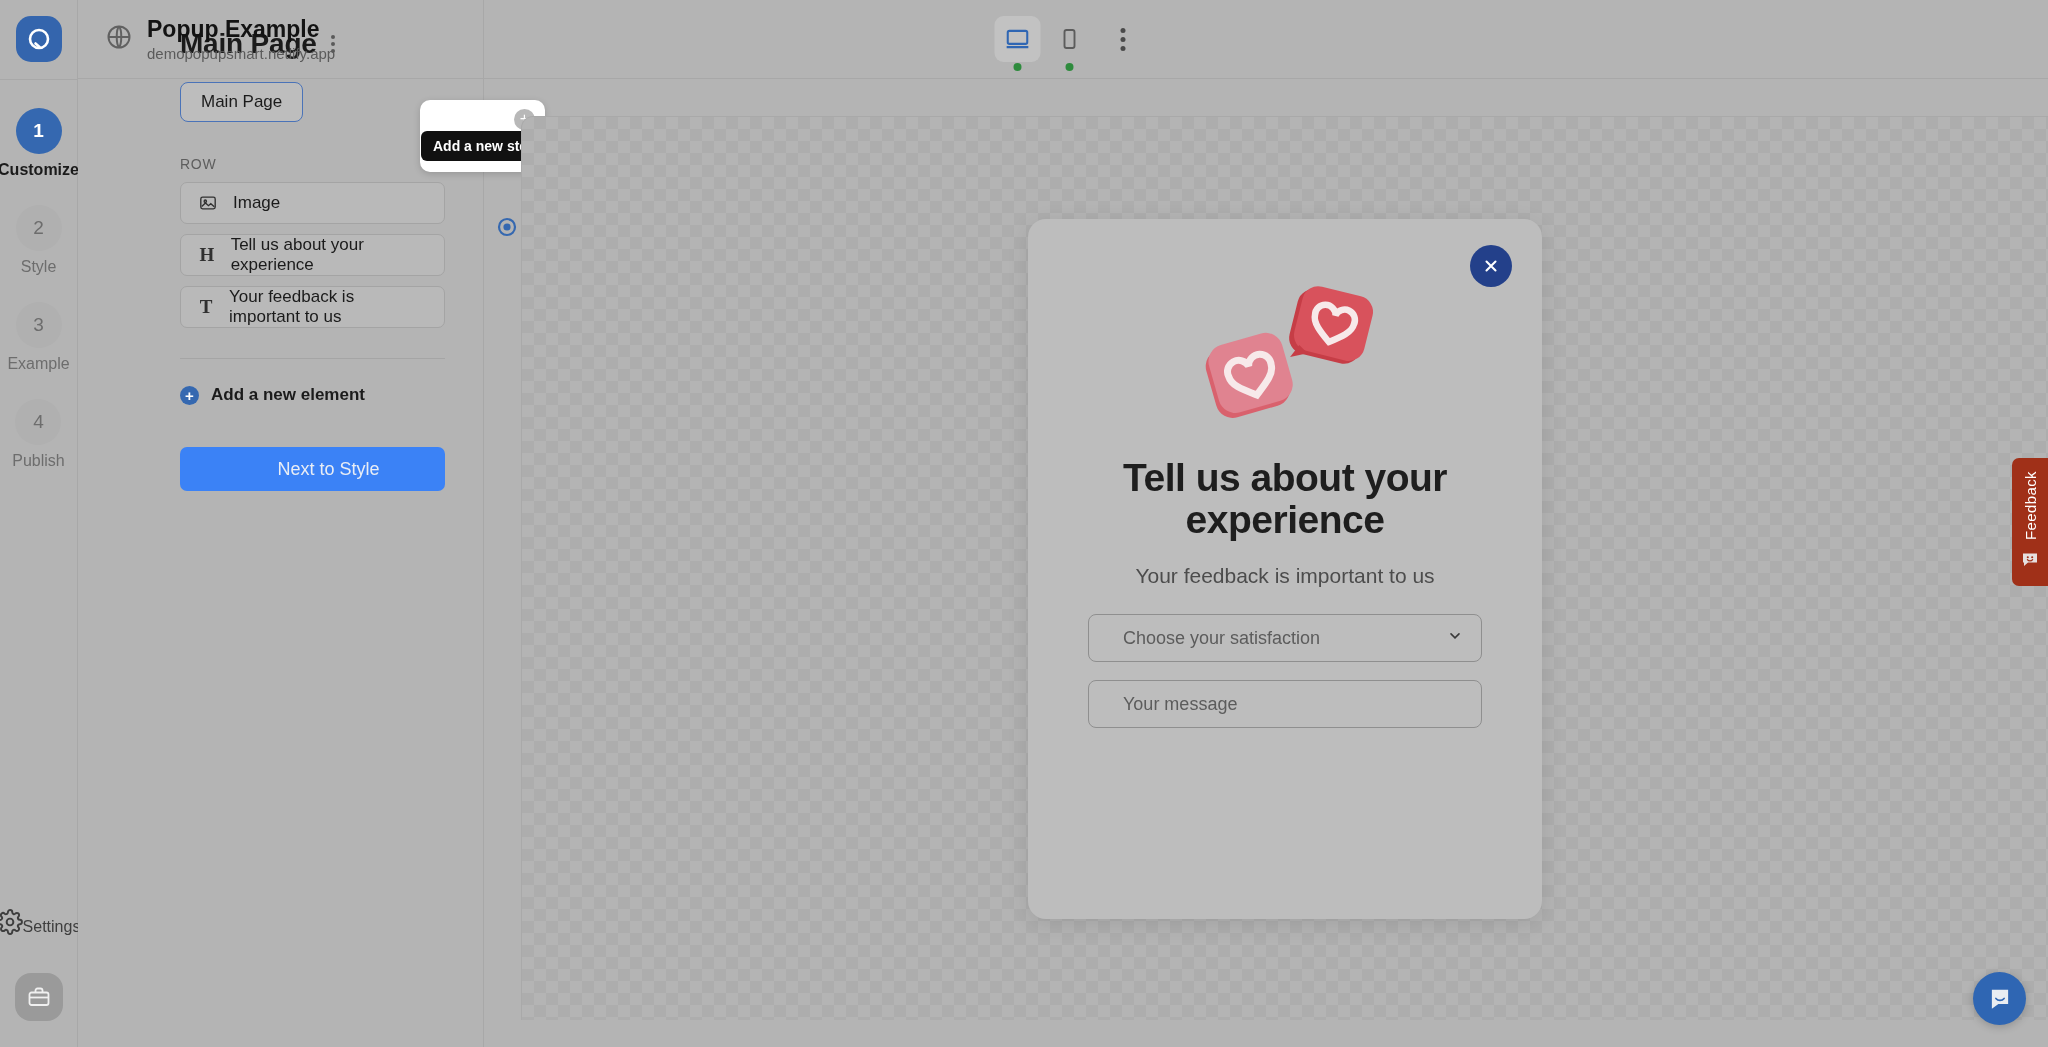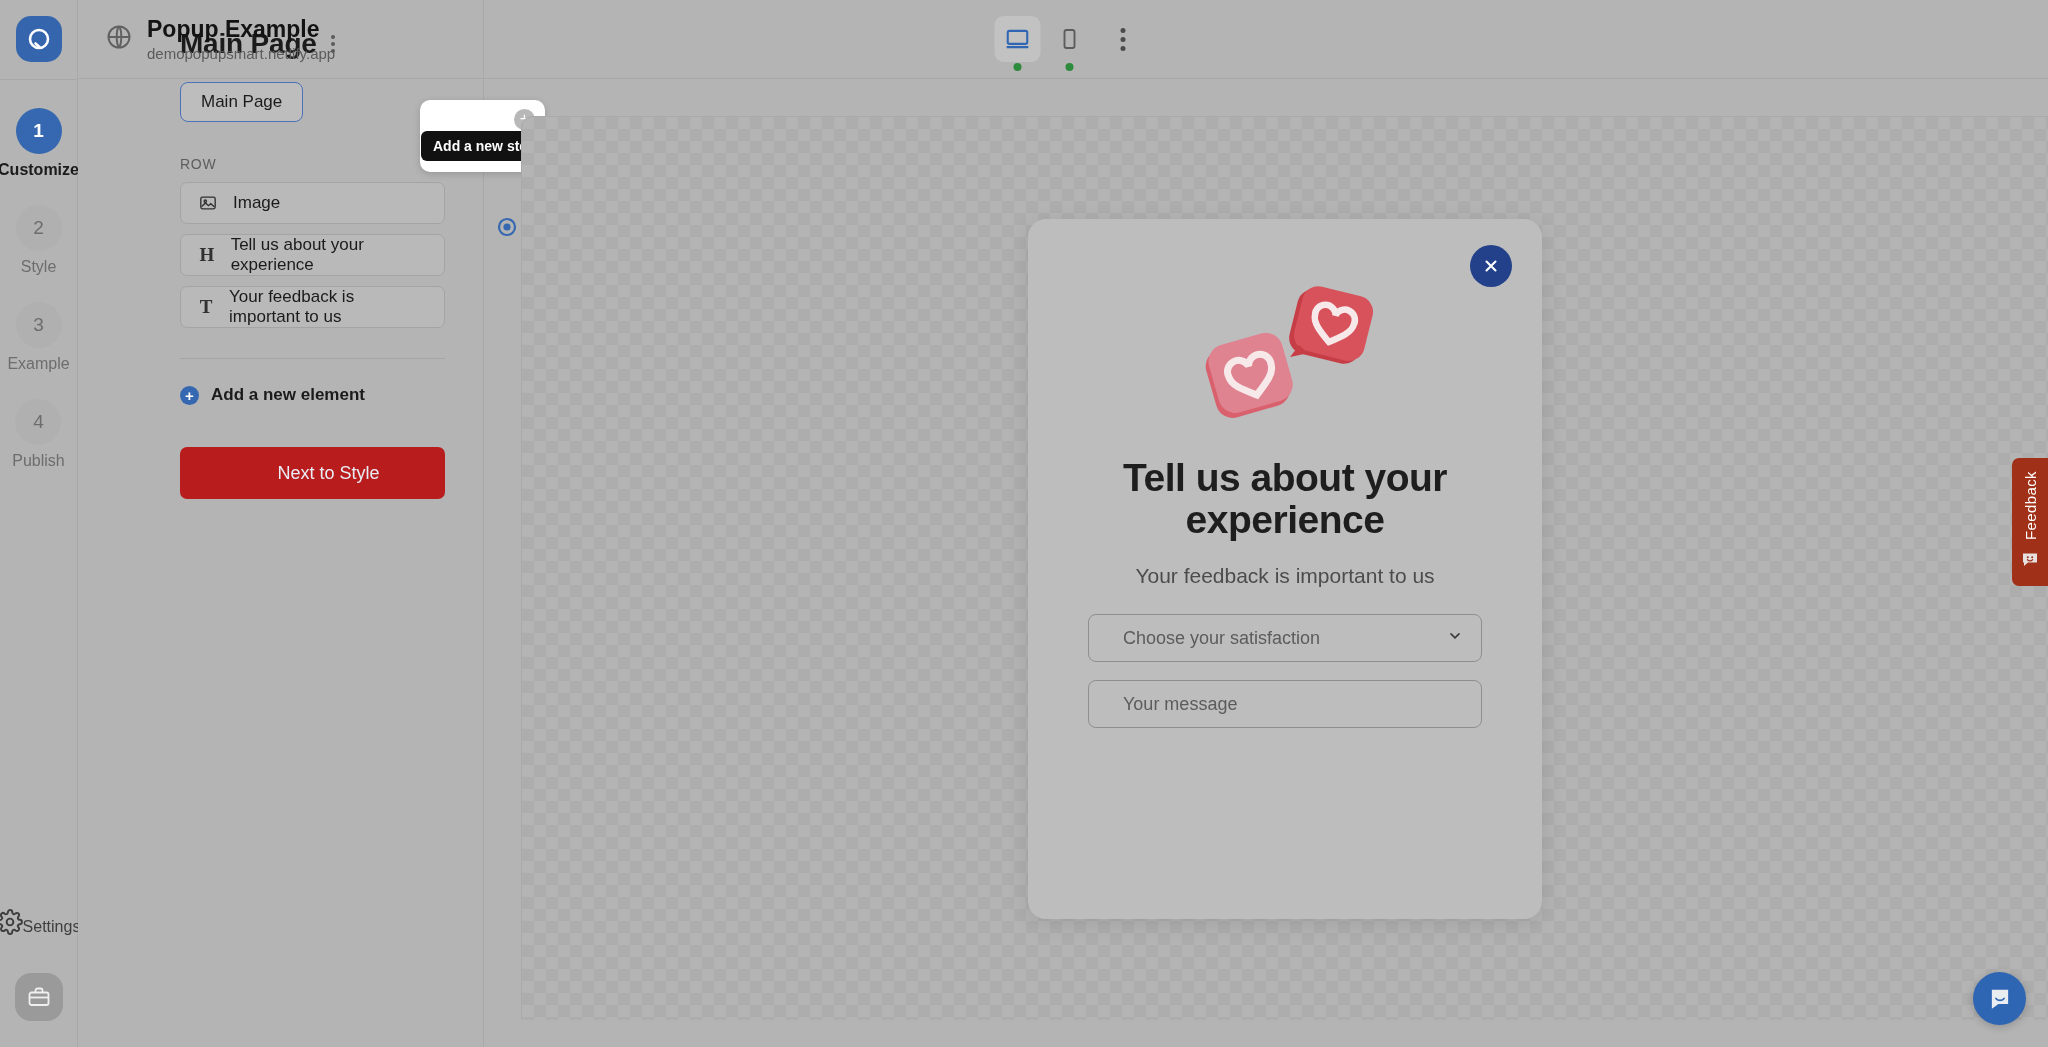--- a/index.html
+++ b/index.html
@@ -70,22 +70,22 @@
 
   .divider { margin: 30px 38px 0 102px; height: 1px; background: #a5a5a5; }
   .add-element { margin: 26px 0 0 102px; display: flex; align-items: center; gap: 12px; cursor: pointer; }
   .plus-circle {
     width: 19px; height: 19px; border-radius: 50%; background: #3568b0;
     display: flex; align-items: center; justify-content: center;
     color: #fff; font-size: 15px; line-height: 1; font-weight: 600;
   }
   .add-element-label { font-size: 17px; font-weight: 700; color: #1b1b1b; }
   .next-btn {
-    margin: 42px 38px 0 102px; height: 52px; border-radius: 7px;
-    background: #b91c1c; color: #e8edf5; font-size: 18px;
+    margin: 42px 38px 0 102px; height: 44px; border-radius: 7px;
+    background: #3b82f6; color: #e8edf5; font-size: 18px;
     display: flex; align-items: center; justify-content: center; cursor: pointer;
     border: none; width: calc(100% - 140px); font-family: inherit; padding-left: 32px;
   }
 
   
   .step-add-card {
     position: absolute; left: 342px; top: 100px; width: 125px; height: 72px;
     background: #fff; border-radius: 10px; box-shadow: 0 2px 7px rgba(0,0,0,.16);
   }
   .step-add-plus {

